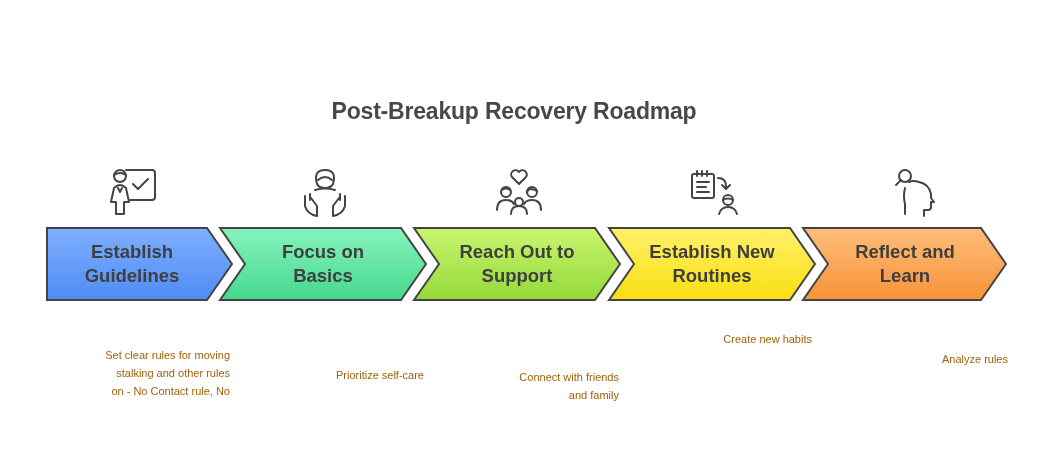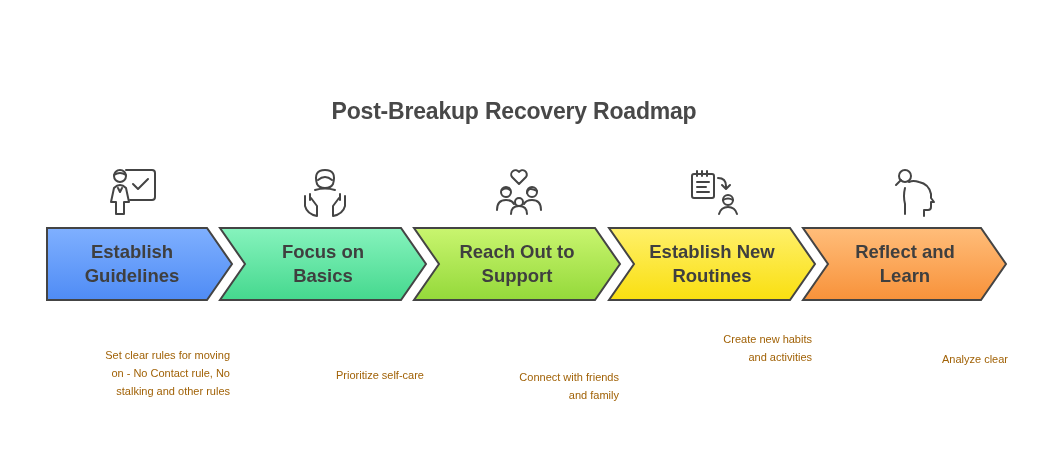--- a/index.html
+++ b/index.html
@@ -114,29 +114,28 @@
 
 <svg class="icon" style="left:883px;top:166px;" viewBox="0 0 56 56" fill="none" stroke="#444" stroke-width="2" stroke-linecap="round" stroke-linejoin="round">
   <circle cx="22" cy="10" r="6"></circle>
   <path d="M18 14 l-5 5"></path>
   <path d="M26 16 q4 -2 10 0 q10 2 12 12 v4 l3 4 h-3 v5 q0 3 -3 3 h-4 v6"></path>
   <path d="M22 22 q-2 8 0 16 v10"></path>
 </svg>
 
 <div class="desc" style="left:30px;top:346px;">
   <div>Set clear rules for moving</div>
+  <div>stalking and other rules</div>
   <div>on - No Contact rule, No</div>
-  <div>stalking and other rules</div>
 </div>
 <div class="desc" style="left:224px;top:354px;margin-top:12px;">
   <div>Prioritize self-care</div>
 </div>
 <div class="desc" style="left:419px;top:368px;">
   <div>Connect with friends</div>
   <div>and family</div>
 </div>
 <div class="desc" style="left:612px;top:330px;">
   <div>Create new habits</div>
-  <div>and activities</div>
 </div>
 <div class="desc" style="left:808px;top:350px;">
-  <div>Analyze clear</div>
+  <div>Analyze rules</div>
 </div>
 
 </body></html>

